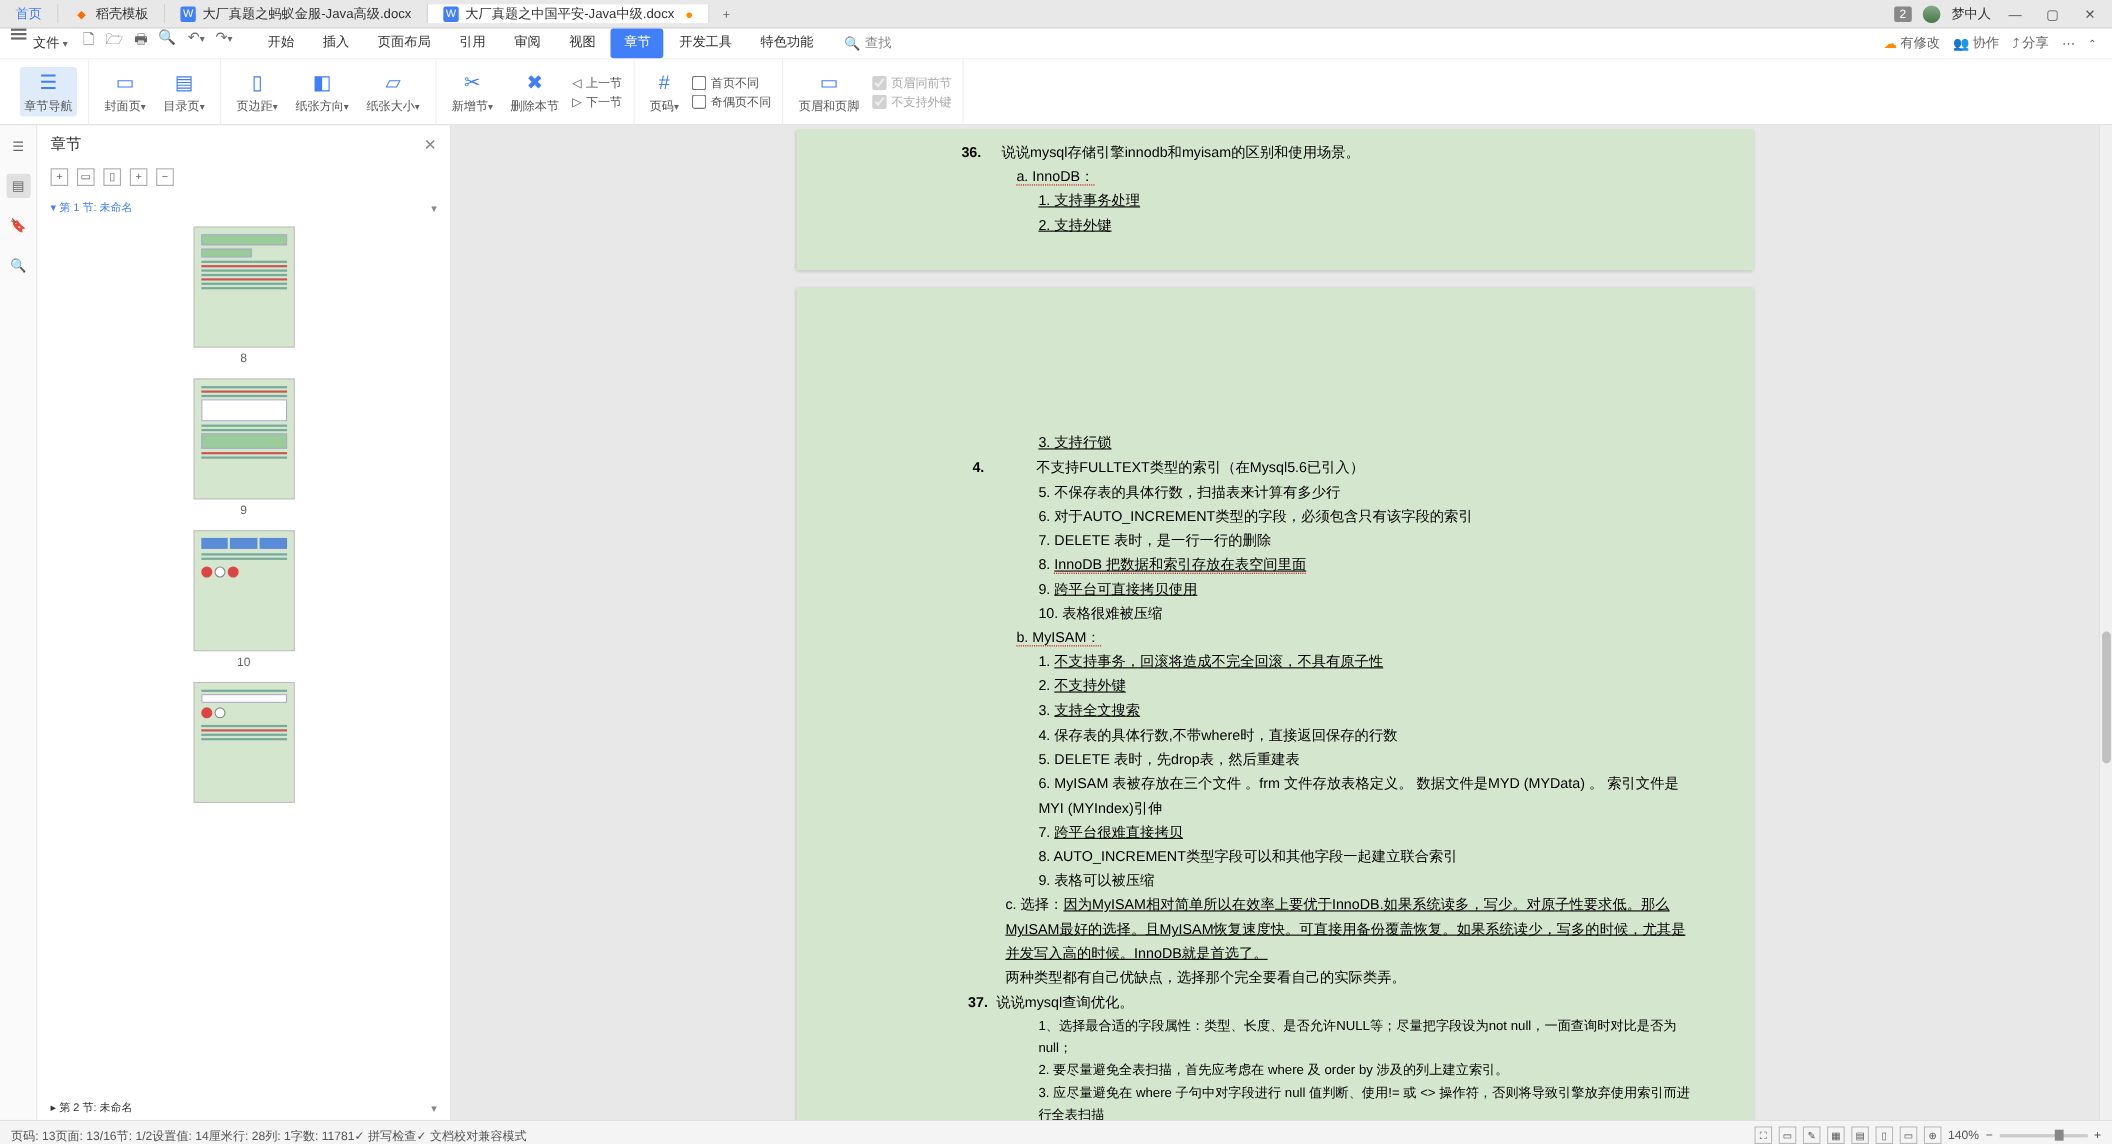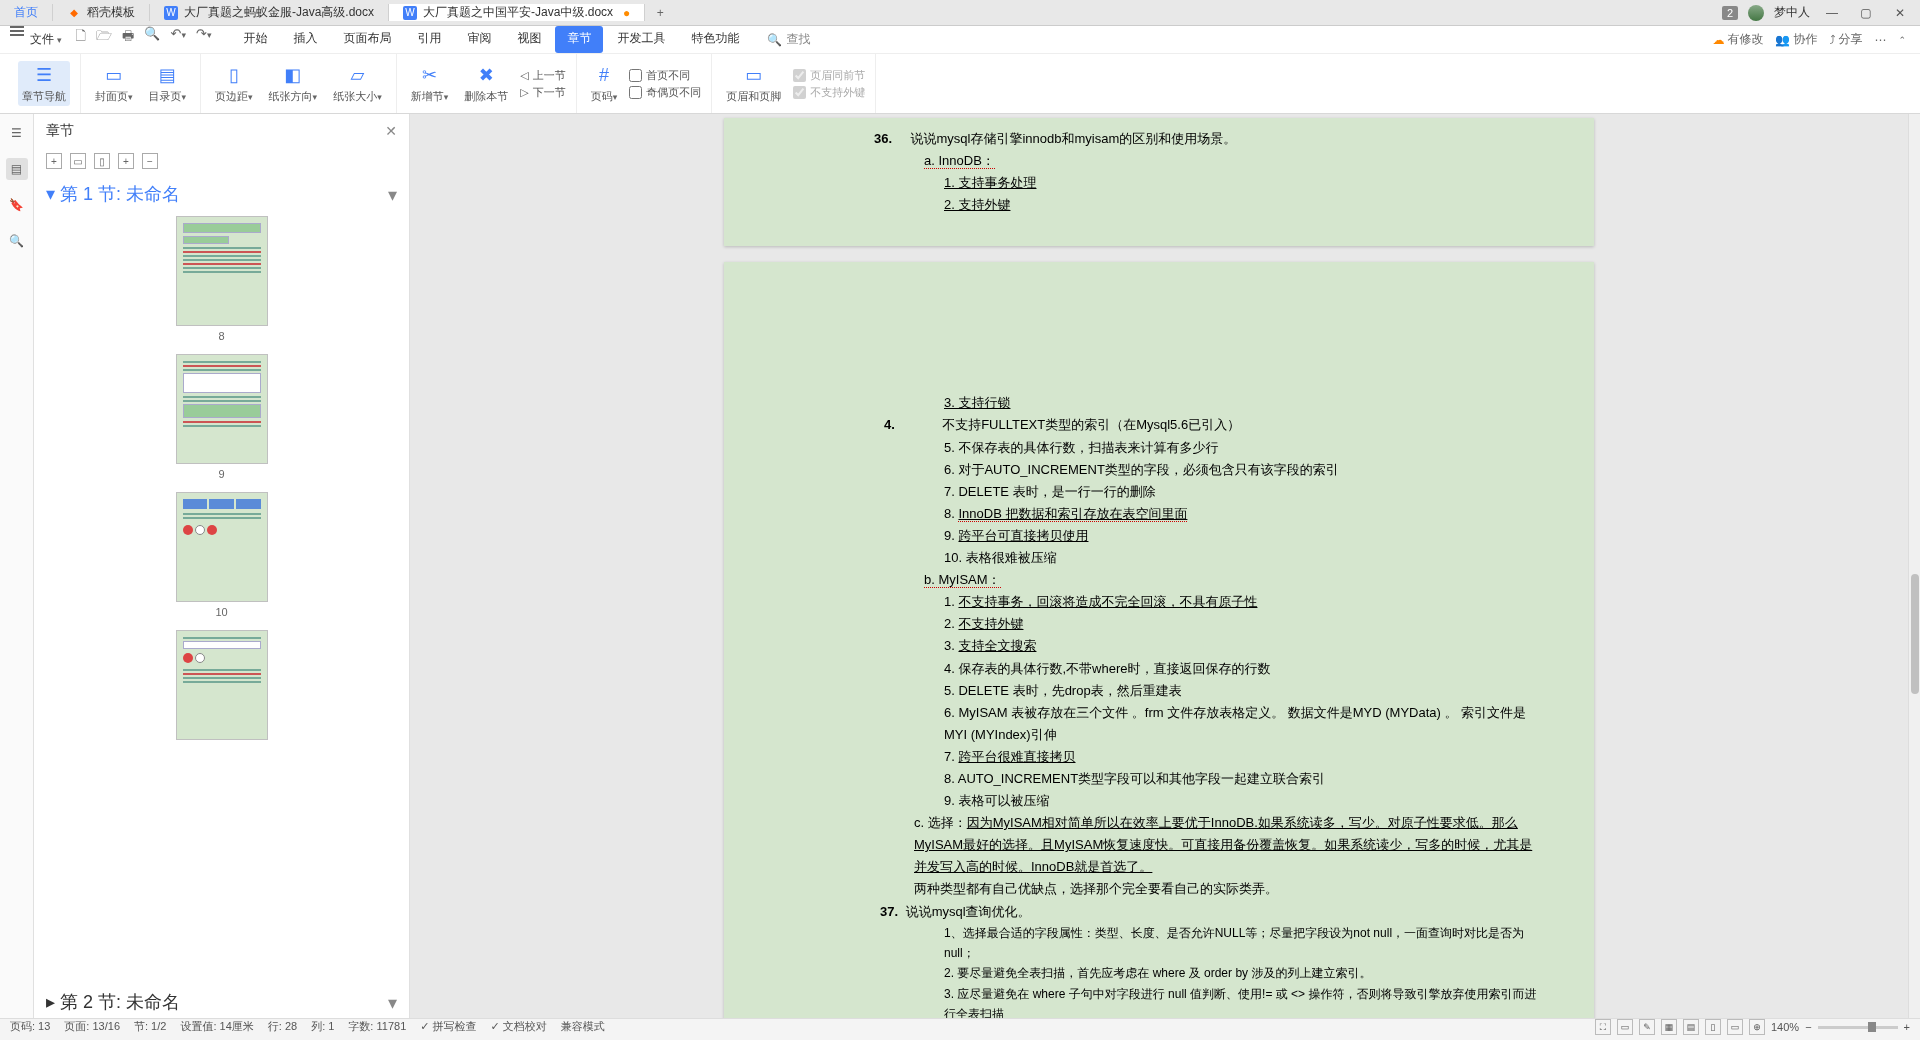--- a/index.html
+++ b/index.html
@@ -49,21 +49,21 @@
 .left-rail { width: 34px; background: #fafafa; border-right: 1px solid #e0e0e0; display: flex; flex-direction: column; align-items: center; padding-top: 8px; gap: 14px; }
 .rail-btn { width: 22px; height: 22px; display: flex; align-items: center; justify-content: center; color: #666; cursor: pointer; }
 .rail-btn.active { background: #e0e0e0; border-radius: 3px; }
 
 
 .chapters-panel { width: 376px; background: #fff; border-right: 1px solid #e0e0e0; display: flex; flex-direction: column; }
 .panel-header { height: 34px; display: flex; align-items: center; justify-content: space-between; padding: 0 12px; font-size: 14px; }
 .panel-close { color: #888; cursor: pointer; font-size: 14px; }
 .panel-tools { height: 26px; display: flex; align-items: center; gap: 8px; padding: 0 12px; color: #666; margin-bottom: 4px; }
 .panel-tool { width: 16px; height: 16px; border: 1px solid #aaa; display: flex; align-items: center; justify-content: center; font-size: 10px; cursor: pointer; }
-.section-row { display: flex; align-items: flex-end; justify-content: space-between; padding: 4px 12px; color: #417ff9; cursor: pointer; font-size: 18px; }
+.section-row { display: flex; align-items: flex-end; justify-content: space-between; padding: 4px 12px; color: #417ff9; cursor: pointer; font-size: 10px; }
 .section-arrow { color: #888; }
 .thumbs { flex: 1; overflow-y: auto; padding: 6px 0 10px; }
 .thumb-item { display: flex; flex-direction: column; align-items: center; margin-bottom: 12px; }
 .thumb { width: 92px; height: 110px; background: #d5e6ce; border: 1px solid #c0c0c0; position: relative; overflow: hidden; }
 .thumb-content { position: absolute; inset: 6px; }
 .thumb-line { height: 2px; background: #7a9; margin-bottom: 2px; }
 .thumb-line.red { background: #c55; }
 .thumb-block { background: #fff; border: 1px solid #aac; margin-bottom: 3px; }
 .thumb-num { font-size: 11px; color: #666; margin-top: 4px; }
 
@@ -78,21 +78,21 @@
 .indent1 { margin-left: 100px; }
 .indent2 { margin-left: 150px; }
 .indent3 { margin-left: 170px; }
 .indent-c { margin-left: 140px; }
 
 
 .right-rail { width: 12px; background: #f0f0f0; border-left: 1px solid #ddd; position: relative; }
 .scroll-thumb { position: absolute; right: 1px; width: 8px; height: 120px; background: #c0c0c0; border-radius: 4px; top: 460px; }
 
 
-.status-bar { height: 22px; background: #f4f4f4; border-top: 1px solid #ddd; display: flex; align-items: flex-start; padding: 0 10px; font-size: 11px; color: #555; gap: 14px; }
+.status-bar { height: 22px; background: #f4f4f4; border-top: 1px solid #ddd; display: flex; align-items: flex-end; padding: 0 10px; font-size: 11px; color: #555; }
 .status-right { margin-left: auto; display: flex; align-items: center; gap: 6px; }
 .status-icon { width: 16px; height: 16px; display: flex; align-items: center; justify-content: center; border: 1px solid #bbb; cursor: pointer; font-size: 9px; }
 .zoom-slider { width: 80px; height: 3px; background: #ccc; position: relative; }
 .zoom-handle { position: absolute; width: 8px; height: 10px; background: #888; top: -4px; left: 50px; }
 
 .caret { font-size: 9px; color: #666; }
 </style>
 </head>
 <body>
 

